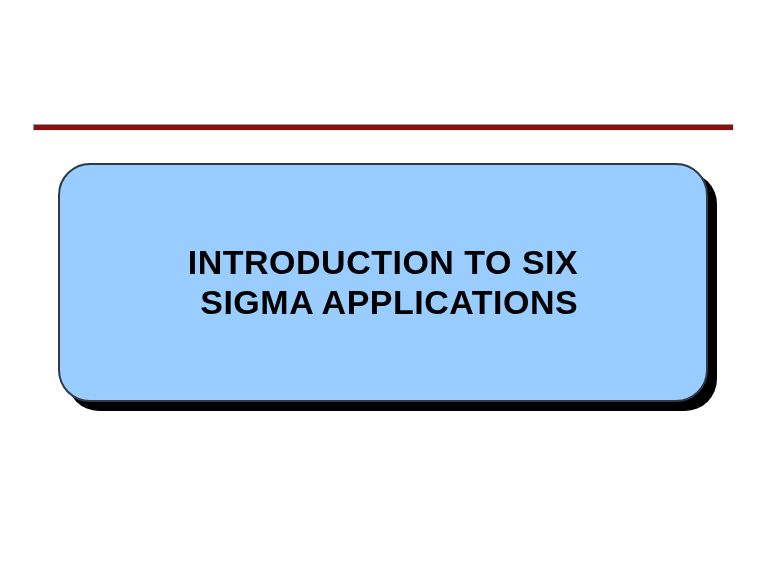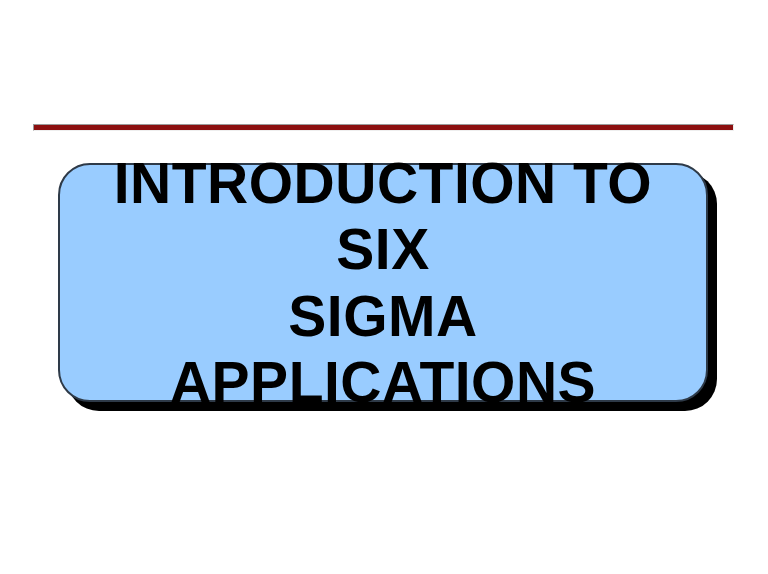--- a/index.html
+++ b/index.html
@@ -54,24 +54,24 @@
     border-radius: 32px;
     box-sizing: border-box;
     display: flex;
     align-items: center;
     justify-content: center;
   }
 
   .title-text {
     margin: 0;
     padding: 0 14px;
-    text-align: center;
+    text-align: right;
     font-family: "Liberation Sans", sans-serif;
     font-weight: bold;
-    font-size: 57px;
+    font-size: 34px;
     line-height: 1.16;
     letter-spacing: 0.5px;
     color: #000000;
     white-space: pre-line;
   }
 </style>
 </head>
 <body>
 
 <div class="slide">

